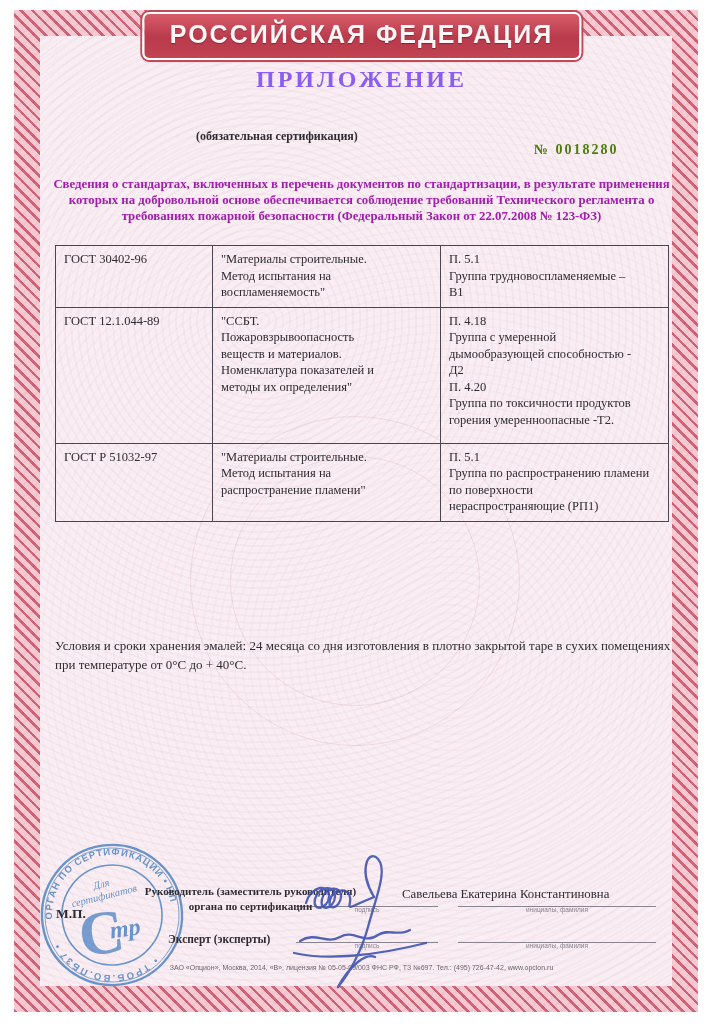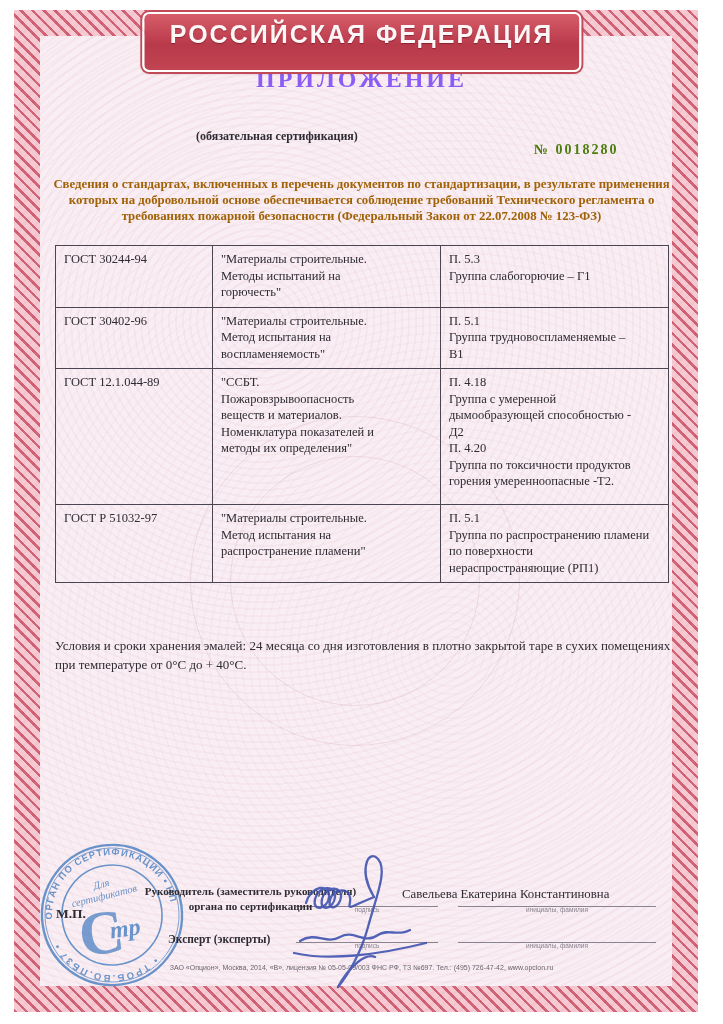--- a/index.html
+++ b/index.html
@@ -17,33 +17,33 @@
     background-color:#f9eef3;
     background-image:
       repeating-radial-gradient(circle at 35% 30%, rgba(224,186,200,0.14) 0 2px, rgba(0,0,0,0) 2px 7px),
       repeating-radial-gradient(circle at 65% 65%, rgba(224,186,200,0.10) 0 2px, rgba(0,0,0,0) 2px 8px);
   }
   .watermark { position:absolute; border:1px solid rgba(205,150,170,.25); border-radius:50%; }
 
   .badge { position:absolute; left:50%; transform:translateX(-50%); top:12px; z-index:5;
     background:linear-gradient(#d75c69, #b93a4b 55%, #c24553);
     border:2px solid #ffffff; box-shadow:0 0 0 2px #c04a58, 0 1px 3px rgba(120,20,30,.4);
-    border-radius:7px; padding:6px 26px 21px;
+    border-radius:7px; padding:6px 26px 9px;
     font-family:"Liberation Sans", sans-serif; font-weight:bold; font-size:25px; letter-spacing:2px;
     color:#fdf6f7; text-shadow:0 1px 1px rgba(90,10,20,.5); white-space:nowrap; }
 
   .doc-title { position:absolute; top:66px; left:0; width:723px; text-align:center;
     font-size:24px; font-weight:bold; letter-spacing:3px; color:#8b5cf6; z-index:2;}
   .subtitle-line { position:absolute; top:106px; left:185px; font-size:14.5px; font-weight:bold; white-space:nowrap; z-index:2;}
   .subtitle-line .cert-no { margin-left:16px; }
   .cert-kind { position:absolute; top:129px; left:196px; font-size:12px; font-weight:bold; z-index:2;}
   .blank-no { position:absolute; top:142px; left:534px; font-size:14px; font-weight:bold; letter-spacing:2px; color:#4d7c0f; z-index:2;}
 
   .intro { position:absolute; top:176px; left:51px; width:621px; text-align:center;
-    font-size:12.8px; font-weight:bold; line-height:1.26; color:#a16207; z-index:2;}
+    font-size:12.8px; font-weight:bold; line-height:1.26; color:#a21caf; z-index:2;}
 
   table.std { position:absolute; top:245px; left:55px; width:613px; border-collapse:collapse; table-layout:fixed; z-index:2;}
   table.std th, table.std td { border:1.5px solid #4a4550; vertical-align:top; font-size:12.5px; line-height:1.32; }
   table.std th { font-weight:bold; text-align:center; padding:8px 6px; height:66px; vertical-align:middle; }
   table.std td { padding:5px 8px 6px; white-space:pre-line; }
   tr.r1 td { height:54px; } tr.r2 td { height:50px; } tr.r3 td { height:136px; } tr.r4 td { height:66px; }
 
   .storage { position:absolute; top:637px; left:55px; width:620px; font-size:13px; line-height:1.45; z-index:2;}
 
   
@@ -90,28 +90,20 @@
 
   <div class="intro">Сведения о стандартах, включенных в перечень документов по стандартизации, в результате применения которых на добровольной основе обеспечивается соблюдение требований Технического регламента о требованиях пожарной безопасности (Федеральный Закон от 22.07.2008 № 123-ФЗ)</div>
 
   <table class="std">
     <colgroup>
         <col style="width:157px">
         <col style="width:228px">
         <col style="width:228px">
       </colgroup>
     <tbody>
-    <tr class="r1">
-      <td>ГОСТ 30244-94</td>
-      <td>"Материалы строительные.
-Методы испытаний на
-горючесть"</td>
-      <td>П. 5.3
-Группа слабогорючие – Г1</td>
-    </tr>
     <tr class="r2">
       <td>ГОСТ 30402-96</td>
       <td>"Материалы строительные.
 Метод испытания на
 воспламеняемость"</td>
       <td>П. 5.1
 Группа трудновоспламеняемые –
 В1</td>
     </tr>
     <tr class="r3">

